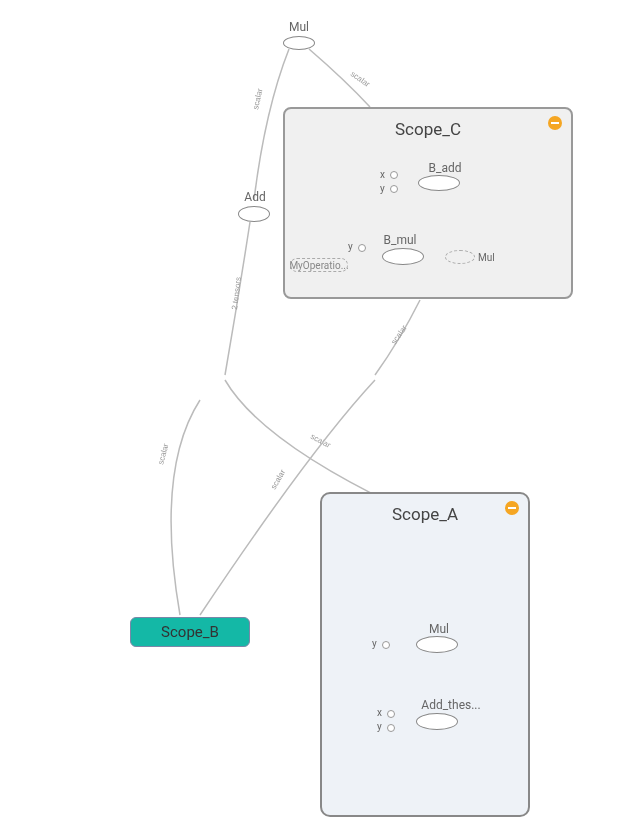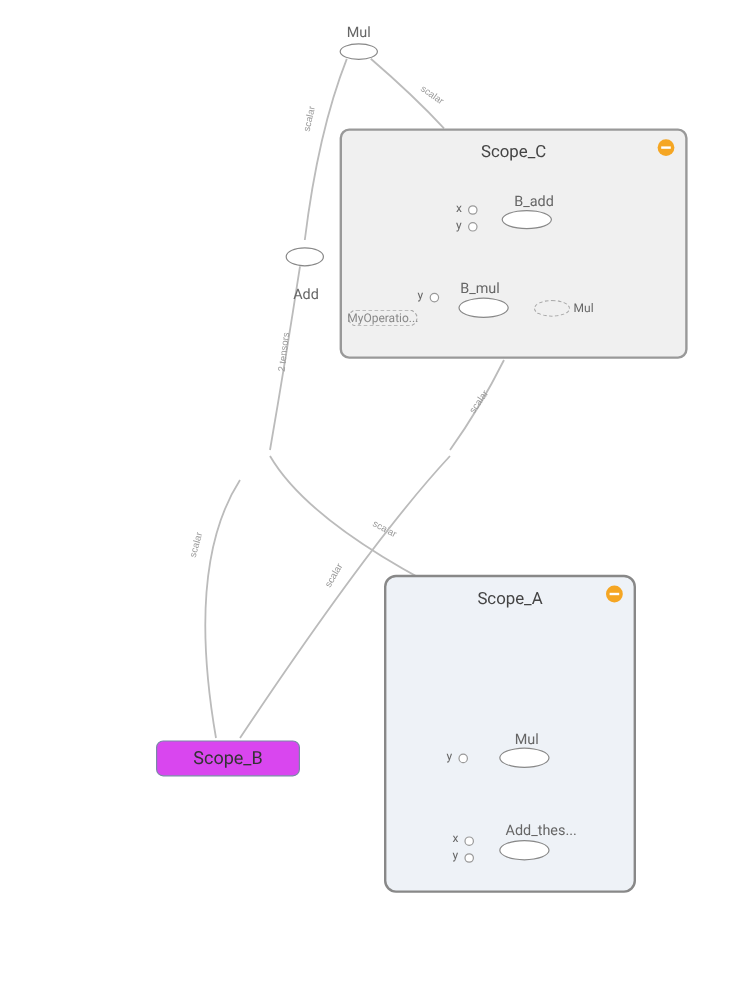--- a/index.html
+++ b/index.html
@@ -23,21 +23,21 @@
       border-radius: 8px;
     }
     .scope-inner {
       position: absolute;
       background: #eef2f7;
       border: 2px solid #888;
       border-radius: 10px;
     }
     .scope-title {
       position: absolute;
-      font-size: 14px;
+      font-size: 17px;
       color: #444;
       text-align: center;
       left: 50%;
       transform: translateX(-50%);
     }
     .collapse-btn {
       position: absolute;
       width: 16px;
       height: 16px;
       top: 6px;
@@ -72,21 +72,21 @@
     .scope-pill {
       position: absolute;
       border-radius: 6px;
       text-align: center;
       font-size: 15px;
       display: flex;
       align-items: center;
       justify-content: center;
     }
     .pill-blue {
-      background: #d946ef;
+      background: #14b8a6;
       border: 1px solid #7a87a8;
       color: #333;
     }
     .pill-dash {
       position: absolute;
       border: 1px dashed #aaa;
       border-radius: 10px;
       background: transparent;
       font-size: 10px;
       color: #888;
@@ -156,21 +156,21 @@
 
     <line class="edge" x1="392" y1="655" x2="412" y2="655" marker-end="url(#arrow)"></line>
 
     <line class="edge" x1="398" y1="725" x2="414" y2="730" marker-end="url(#arrow)"></line>
     <line class="edge" x1="398" y1="739" x2="414" y2="735" marker-end="url(#arrow)"></line>
   </svg>
 
   <div class="op-label" style="left:286px;top:20px;width:26px;">Mul</div>
   <div class="op-ellipse" style="left:283px;top:36px;width:32px;height:14px;"></div>
 
-  <div class="op-label" style="left:242px;top:190px;width:26px;margin-top:48px;">Add</div>
+  <div class="op-label" style="left:242px;top:190px;width:26px;">Add</div>
   <div class="op-ellipse" style="left:238px;top:206px;width:32px;height:16px;"></div>
 
   <div class="scope-box" style="left:283px;top:107px;width:290px;height:192px;border-width:2px;border-color:#999;">
     <div class="scope-title" style="top:10px;">Scope_C</div>
     <div class="collapse-btn">
       <svg viewBox="0 0 16 16">
           <circle cx="8" cy="8" r="7" fill="#f5a623" stroke="none"></circle>
           <rect x="4" y="7" width="8" height="2" fill="#fff"></rect>
         </svg>
     </div>
@@ -190,21 +190,21 @@
     <div class="pill-dash" style="left:5px;top:149px;width:58px;height:14px;text-align:right;">MyOperatio...</div>
     <div class="pill-dash" style="left:160px;top:141px;width:30px;height:14px;border-radius:50%;"></div>
     <div class="port-label" style="left:193px;top:143px;">Mul</div>
   </div>
 
 
   <div class="scope-pill pill-blue" style="left:130px;top:617px;width:120px;height:30px;">
     <span>Scope_B</span>
   </div>
 
-  <div class="scope-inner" style="left:320px;top:479px;width:210px;height:265px;">
+  <div class="scope-inner" style="left:320px;top:492px;width:210px;height:325px;">
     <div class="scope-title" style="top:10px;">Scope_A</div>
     <div class="collapse-btn">
       <svg viewBox="0 0 16 16">
           <circle cx="8" cy="8" r="7" fill="#f5a623"></circle>
           <rect x="4" y="7" width="8" height="2" fill="#fff"></rect>
         </svg>
     </div>
 
     <div class="op-label" style="left:104px;top:128px;width:26px;">Mul</div>
     <div class="op-ellipse" style="left:94px;top:142px;width:42px;height:17px;"></div>

